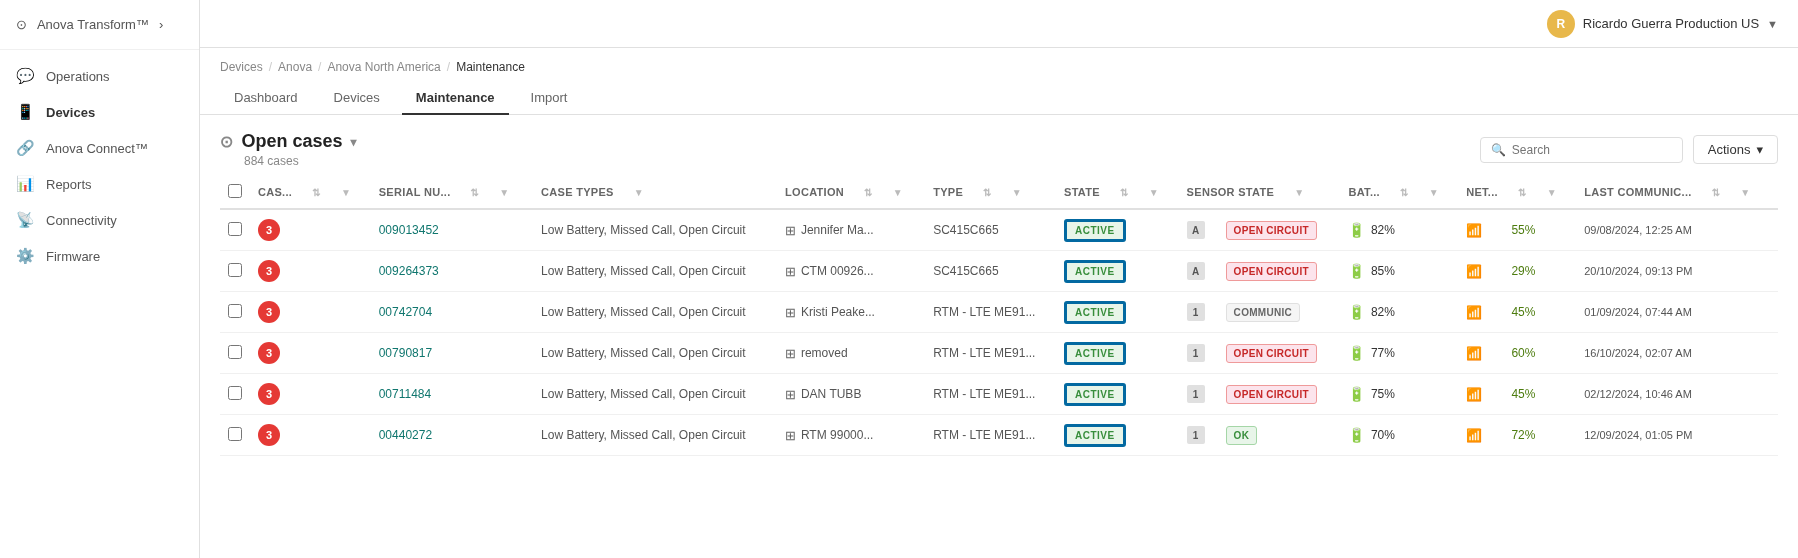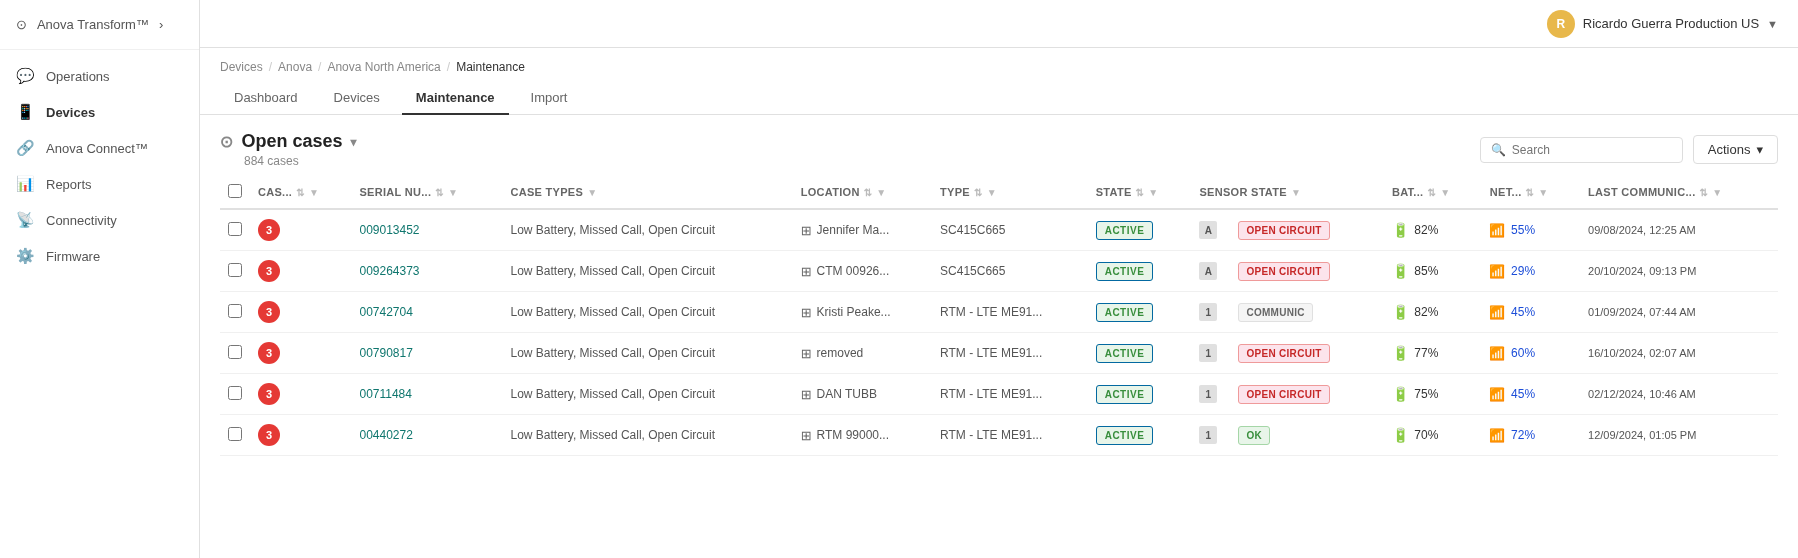--- a/index.html
+++ b/index.html
@@ -57,59 +57,59 @@
     .search-box { display: flex; align-items: center; border: 1px solid #ddd; border-radius: 4px; padding: 5px 10px; gap: 6px; background: #fff; }
     .search-box input { border: none; outline: none; font-size: 12px; color: #1d4ed8; width: 160px; }
     .search-icon { color: #aaa; font-size: 12px; }
     .actions-btn { display: flex; align-items: center; gap: 6px; padding: 6px 14px; background: #fff; border: 1px solid #ddd; border-radius: 4px; cursor: pointer; font-size: 13px; color: #333; }
 
     
     .table-container { padding: 0 20px; overflow-x: auto; }
     table { width: 100%; border-collapse: collapse; font-size: 12px; }
     thead tr { border-bottom: 2px solid #e0e0e0; }
     thead th { padding: 8px 8px; text-align: left; color: #666; font-weight: 600; font-size: 11px; text-transform: uppercase; letter-spacing: 0.3px; white-space: nowrap; }
-    .th-inner { display: flex; align-items: center; gap: 4px; }
+    .th-inner { display: flex; align-items: center; gap: 20px; }
     .sort-icon { color: #bbb; font-size: 10px; }
     .filter-icon { color: #bbb; font-size: 10px; cursor: pointer; }
     tbody tr { border-bottom: 1px solid #f0f0f0; }
     tbody td { padding: 9px 8px; vertical-align: middle; }
 
     .checkbox-cell { width: 30px; }
     .checkbox { width: 14px; height: 14px; cursor: pointer; }
 
     .case-badge { width: 22px; height: 22px; border-radius: 50%; background: #e53935; color: #fff; display: flex; align-items: center; justify-content: center; font-size: 11px; font-weight: 700; }
 
     .serial-num { color: #0f766e; font-weight: 500; }
     .case-types { color: #555; max-width: 220px; }
 
     .location-cell { display: flex; align-items: center; gap: 5px; }
     .device-icon { color: #666; font-size: 13px; }
     .location-text { color: #555; max-width: 90px; overflow: hidden; text-overflow: ellipsis; white-space: nowrap; }
 
     .type-text { color: #555; max-width: 110px; overflow: hidden; text-overflow: ellipsis; white-space: nowrap; margin-top: 40px; }
 
     .status-badge { padding: 3px 8px; border-radius: 3px; font-size: 10px; font-weight: 700; letter-spacing: 0.5px; text-transform: uppercase; }
-    .status-active { background: #e8f5e9; color: #388e3c; border: 1px solid #0369a1; }
+    .status-active { background: #e8f5e9; color: #388e3c; border: 3px solid #0369a1; }
 
     .sensor-state-cell { display: flex; align-items: center; gap: 6px; }
     .sensor-letter { width: 18px; height: 18px; border-radius: 2px; background: #e0e0e0; display: flex; align-items: center; justify-content: center; font-size: 10px; font-weight: 700; color: #555; }
     .sensor-badge { padding: 3px 7px; border-radius: 3px; font-size: 10px; font-weight: 700; letter-spacing: 0.3px; margin-left: 15px; }
     .sensor-open { background: #fce4ec; color: #c62828; border: 1px solid #ef9a9a; }
     .sensor-unknown { background: #f5f5f5; color: #666; border: 1px solid #e0e0e0; }
     .sensor-ok { background: #e8f5e9; color: #388e3c; border: 1px solid #a5d6a7; }
 
     .battery-cell { display: flex; align-items: center; gap: 5px; }
     .battery-icon { font-size: 14px; }
     .battery-yellow { color: #f9a825; }
     .battery-green { color: #43a047; }
     .battery-pct { color: #333; }
 
     .network-cell { display: flex; align-items: center; gap: 5px; }
     .signal-icon { color: #555; font-size: 13px; }
-    .network-pct { color: #1d4ed8; }
+    .network-pct { color: #4d7c0f; margin-left: 24px; }
 
     .last-comm { color: #555; white-space: nowrap; font-size: 11px; }
   </style>
 </head>
 <body>
 
 <div class="sidebar">
 
   <div class="transform-section">
     <div class="transform-item">

